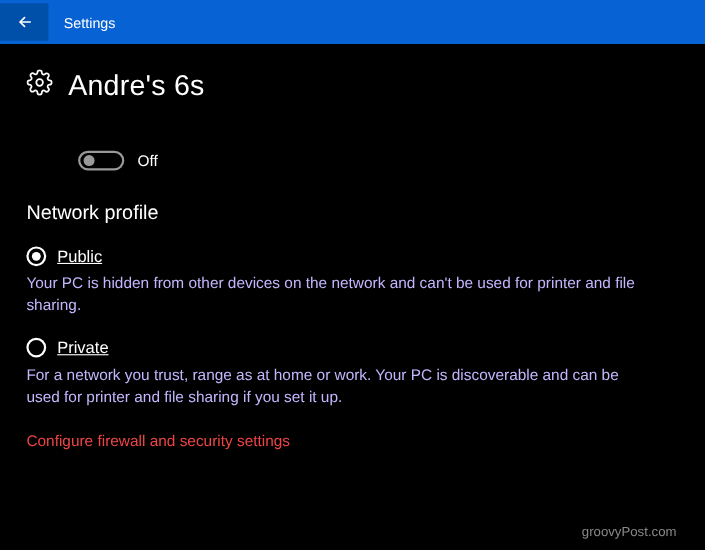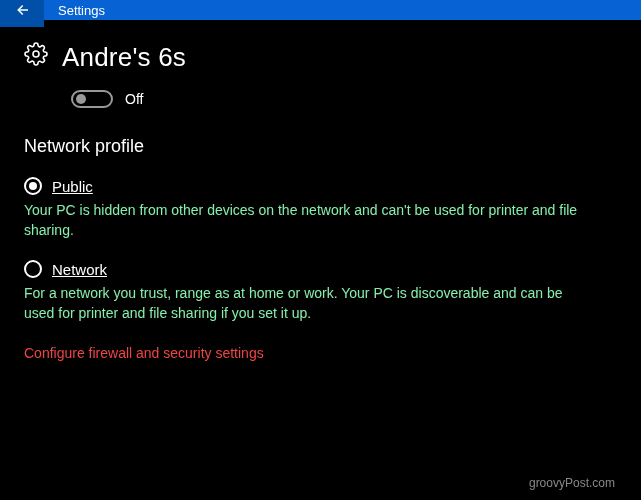--- a/index.html
+++ b/index.html
@@ -6,21 +6,21 @@
   body {
     width: 641px;
     height: 500px;
     background: #000;
     font-family: "Segoe UI", Arial, sans-serif;
     color: #fff;
     overflow: hidden;
     position: relative;
   }
   .titlebar {
-    height: 20px;
+    height: 40px;
     background: #0763d3;
     display: flex;
     align-items: center;
   }
   .back-btn {
     width: 44px;
     height: 34px;
     background: #004fa8;
     display: flex;
     align-items: center;
@@ -31,22 +31,22 @@
     margin-left: 14px;
     font-size: 13px;
     color: #fff;
     font-weight: 400;
   }
   .content {
     padding: 22px 24px 0 24px;
   }
   .page-header {
     display: flex;
-    align-items: flex-start;
-    margin-bottom: 17px;
+    align-items: center;
+    margin-bottom: 44px;
   }
   .gear {
     margin-right: 14px;
     color: #fff;
   }
   .page-title {
     font-size: 26px;
     font-weight: 300;
     letter-spacing: 0.2px;
   }
@@ -109,21 +109,21 @@
     border-radius: 50%;
     left: 3px;
     top: 3px;
   }
   .radio-label {
     font-size: 15px;
     text-decoration: underline;
   }
   .radio-desc {
     font-size: 14px;
-    color: #86efac;
+    color: #c4b5fd;
     line-height: 1.4;
     margin-bottom: 20px;
     max-width: 560px;
   }
   .link {
     color: #ef4444;
     font-size: 14px;
     margin-top: 2px;
     display: inline-block;
   }
@@ -170,21 +170,21 @@
   <div class="section-head">Network profile</div>
 
   <div class="radio-row">
     <div class="radio selected"></div>
     <div class="radio-label">Public</div>
   </div>
   <div class="radio-desc">Your PC is hidden from other devices on the network and can't be used for printer and file sharing.</div>
 
   <div class="radio-row">
     <div class="radio"></div>
-    <div class="radio-label">Network</div>
+    <div class="radio-label">Private</div>
   </div>
   <div class="radio-desc">For a network you trust, range as at home or work. Your PC is discoverable and can be used for printer and file sharing if you set it up.</div>
 
   <a class="link">Configure firewall and security settings</a>
 
 </div>
 
 <div class="watermark">groovyPost.com</div>
 
 </body></html>

